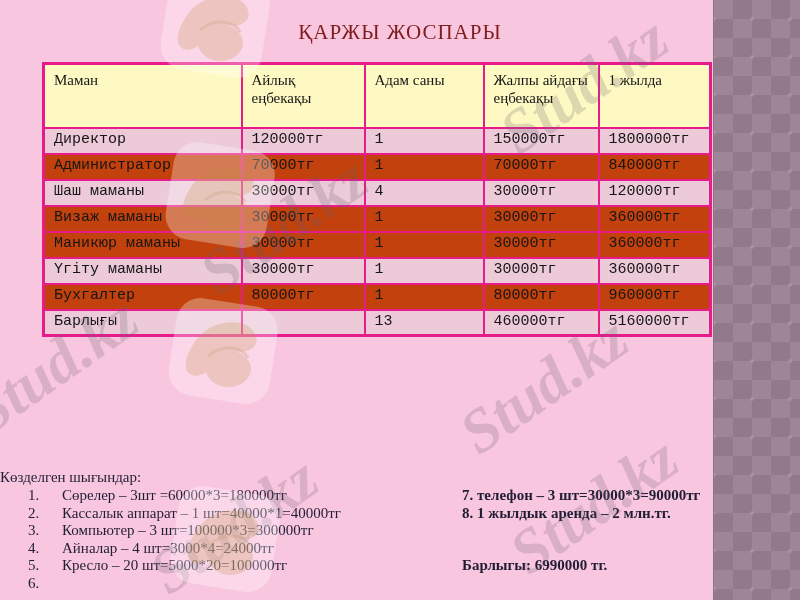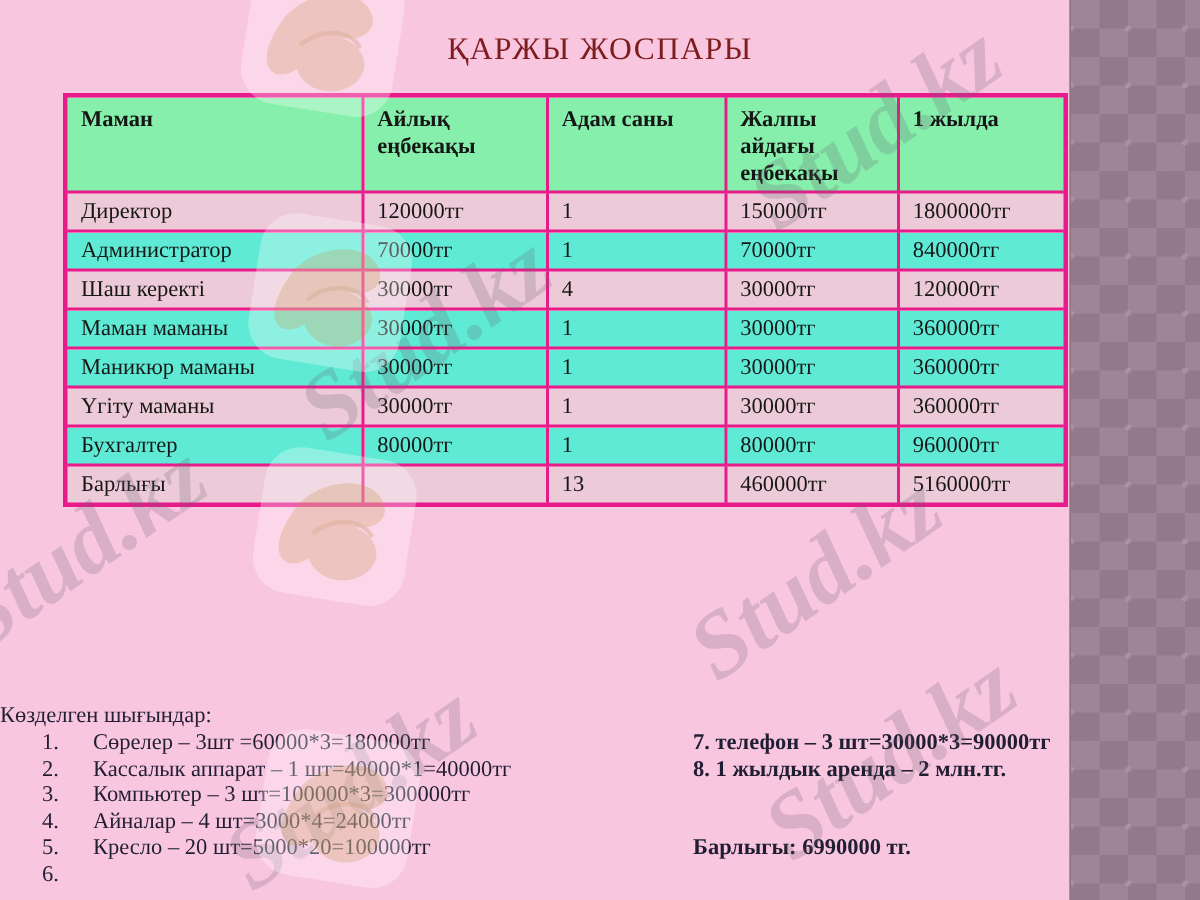--- a/index.html
+++ b/index.html
@@ -48,30 +48,30 @@
   }
   .fin-table th, .fin-table td {
     border: 2px solid #e81b8b;
     font-size: 15px;
     color: #161616;
     padding: 2px 6px 2px 9px;
     text-align: left;
     overflow: hidden;
   }
   .fin-table th {
-    background: #86efac;
+    background: #fef9c3;
     height: 64px;
     vertical-align: top;
     padding-top: 6px;
     line-height: 1.2;
-    font-weight: bold;
-  }
-  .fin-table td { height: 26px; line-height: 1.1; }
+    font-weight: normal;
+  }
+  .fin-table td { height: 26px; line-height: 1.1; font-family: Liberation Mono, monospace; }
   tr.row-dark td  { background: #eccad8; }
-  tr.row-light td { background: #5eead4; }
+  tr.row-light td { background: #c2410c; }
 
   
   .expenses {
     position: absolute; left: 0; top: 468px; width: 713px;
     color: #201e33;
     font-size: 15px;
     z-index: 2;
   }
   .exp-heading { padding-left: 0; height: 19px; line-height: 19px; }
   .exp-row { display: flex; height: 17.5px; line-height: 17.5px; white-space: nowrap; }
@@ -125,28 +125,28 @@
         <td>1800000тг</td>
       </tr>
       <tr class="row-light">
         <td>Администратор</td>
         <td>70000тг</td>
         <td>1</td>
         <td>70000тг</td>
         <td>840000тг</td>
       </tr>
       <tr class="row-dark">
-        <td>Шаш керекті</td>
+        <td>Шаш маманы</td>
         <td>30000тг</td>
         <td>4</td>
         <td>30000тг</td>
         <td>120000тг</td>
       </tr>
       <tr class="row-light">
-        <td>Маман маманы</td>
+        <td>Визаж маманы</td>
         <td>30000тг</td>
         <td>1</td>
         <td>30000тг</td>
         <td>360000тг</td>
       </tr>
       <tr class="row-light">
         <td>Маникюр маманы</td>
         <td>30000тг</td>
         <td>1</td>
         <td>30000тг</td>

